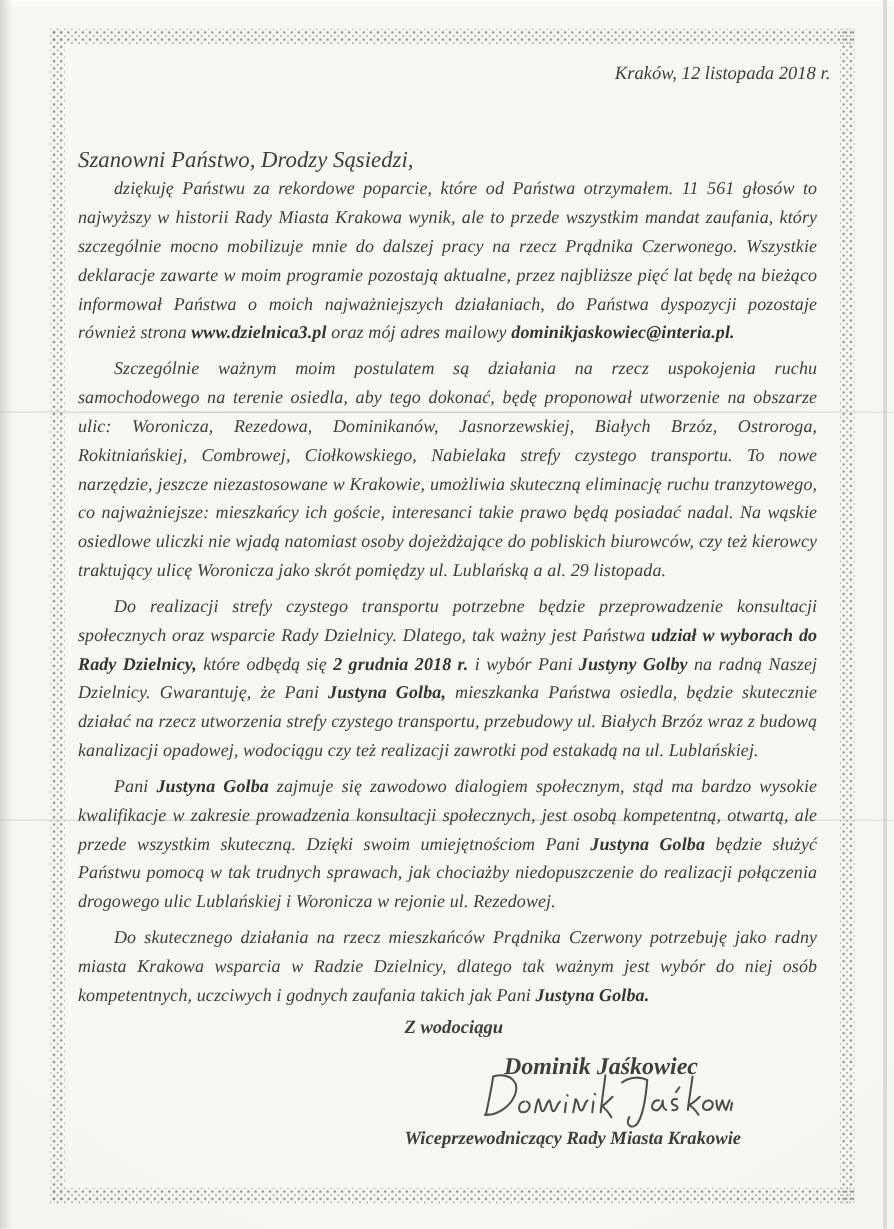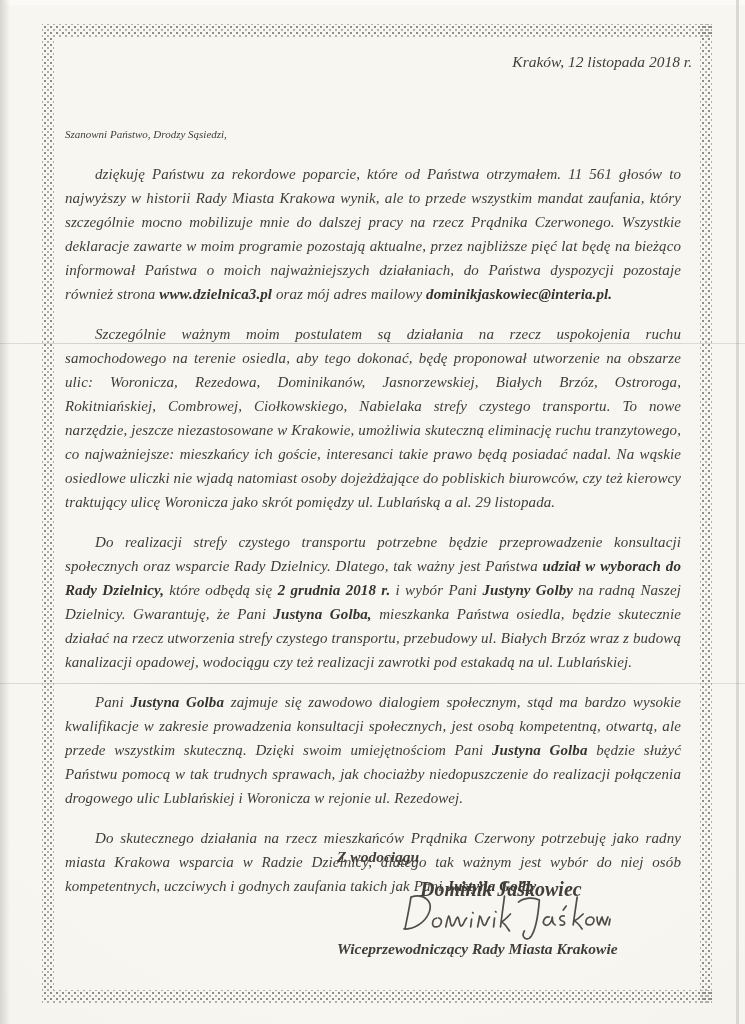--- a/index.html
+++ b/index.html
@@ -62,30 +62,30 @@
     top: 50px; right: 53px;
     font-size: 15.5px;
     line-height: 24px;
   }
   .letter {
     position: absolute;
     left: 65px; top: 122px;
     width: 616px;
   }
   .salutation {
-    font-size: 11px;
+    font-size: 19px;
     line-height: 24px;
     margin: 0 0 0 0;
   }
   .para {
     font-size: 15px;
     line-height: 24px;
     text-indent: 30px;
     text-align: justify;
-    margin: 16px 0 6px 0;
+    margin: 0 0 6px 0;
     letter-spacing: 0.1px;
   }
   .para b, .bold { font-weight: bold; color: #37332e; }
   .closing {
     position: absolute; left: 337px; top: 845px;
     font-size: 15.5px; font-weight: bold; line-height: 24px;
   }
   .signer-name {
     position: absolute; left: 420px; top: 877px;
     font-size: 20px; font-weight: bold; line-height: 24px;
@@ -116,21 +116,21 @@
 
   <div class="date-line">Kraków, 12 listopada 2018 r.</div>
 
   <div class="letter">
     <p class="salutation">Szanowni Państwo, Drodzy Sąsiedzi,</p>
     <div>
         <p class="para"><span>dziękuję Państwu za rekordowe poparcie, które od Państwa otrzymałem. 11 561 głosów to najwyższy w historii Rady Miasta Krakowa wynik, ale to przede wszystkim mandat zaufania, który szczególnie mocno mobilizuje mnie do dalszej pracy na rzecz Prądnika Czerwonego. Wszystkie deklaracje zawarte w moim programie pozostają aktualne, przez najbliższe pięć lat będę na bieżąco informował Państwa o moich najważniejszych działaniach, do Państwa dyspozycji pozostaje również strona </span><b>www.dzielnica3.pl</b><span> oraz mój adres mailowy </span><b>dominikjaskowiec@interia.pl.</b></p>
         <p class="para"><span>Szczególnie ważnym moim postulatem są działania na rzecz uspokojenia ruchu samochodowego na terenie osiedla, aby tego dokonać, będę proponował utworzenie na obszarze ulic: Woronicza, Rezedowa, Dominikanów, Jasnorzewskiej, Białych Brzóz, Ostroroga, Rokitniańskiej, Combrowej, Ciołkowskiego, Nabielaka strefy czystego transportu. To nowe narzędzie, jeszcze niezastosowane w Krakowie, umożliwia skuteczną eliminację ruchu tranzytowego, co najważniejsze: mieszkańcy ich goście, interesanci takie prawo będą posiadać nadal. Na wąskie osiedlowe uliczki nie wjadą natomiast osoby dojeżdżające do pobliskich biurowców, czy też kierowcy traktujący ulicę Woronicza jako skrót pomiędzy ul. Lublańską a al. 29 listopada.</span></p>
         <p class="para"><span>Do realizacji strefy czystego transportu potrzebne będzie przeprowadzenie konsultacji społecznych oraz wsparcie Rady Dzielnicy. Dlatego, tak ważny jest Państwa </span><b>udział w wyborach do Rady Dzielnicy,</b><span> które odbędą się </span><b>2 grudnia 2018 r.</b><span> i wybór Pani </span><b>Justyny Golby</b><span> na radną Naszej Dzielnicy. Gwarantuję, że Pani </span><b>Justyna Golba,</b><span> mieszkanka Państwa osiedla, będzie skutecznie działać na rzecz utworzenia strefy czystego transportu, przebudowy ul. Białych Brzóz wraz z budową kanalizacji opadowej, wodociągu czy też realizacji zawrotki pod estakadą na ul. Lublańskiej.</span></p>
         <p class="para"><span>Pani </span><b>Justyna Golba</b><span> zajmuje się zawodowo dialogiem społecznym, stąd ma bardzo wysokie kwalifikacje w zakresie prowadzenia konsultacji społecznych, jest osobą kompetentną, otwartą, ale przede wszystkim skuteczną. Dzięki swoim umiejętnościom Pani </span><b>Justyna Golba</b><span> będzie służyć Państwu pomocą w tak trudnych sprawach, jak chociażby niedopuszczenie do realizacji połączenia drogowego ulic Lublańskiej i Woronicza w rejonie ul. Rezedowej.</span></p>
-        <p class="para"><span>Do skutecznego działania na rzecz mieszkańców Prądnika Czerwony potrzebuję jako radny miasta Krakowa wsparcia w Radzie Dzielnicy, dlatego tak ważnym jest wybór do niej osób kompetentnych, uczciwych i godnych zaufania takich jak Pani </span><b>Justyna Golby.</b></p>
+        <p class="para"><span>Do skutecznego działania na rzecz mieszkańców Prądnika Czerwony potrzebuję jako radny miasta Krakowa wsparcia w Radzie Dzielnicy, dlatego tak ważnym jest wybór do niej osób kompetentnych, uczciwych i godnych zaufania takich jak Pani </span><b>Justyna Golba.</b></p>
       </div>
   </div>
 
   <div class="closing">Z wodociągu</div>
   <div class="signer-name">Dominik Jaśkowiec</div>
 
   <svg class="signature-svg" width="215" height="52" viewBox="0 0 216 52">
     <g fill="none" stroke="#3a362f" stroke-width="1.7" stroke-linecap="round" stroke-linejoin="round" opacity="0.88">
       <path d="M7,38 C9,28 12,14 13,6 C26,2 36,10 31,22 C27,32 15,39 6,38"></path>
       <path d="M39,27 C34,28 33,36 38,36 C43,36 46,29 41,27"></path>

